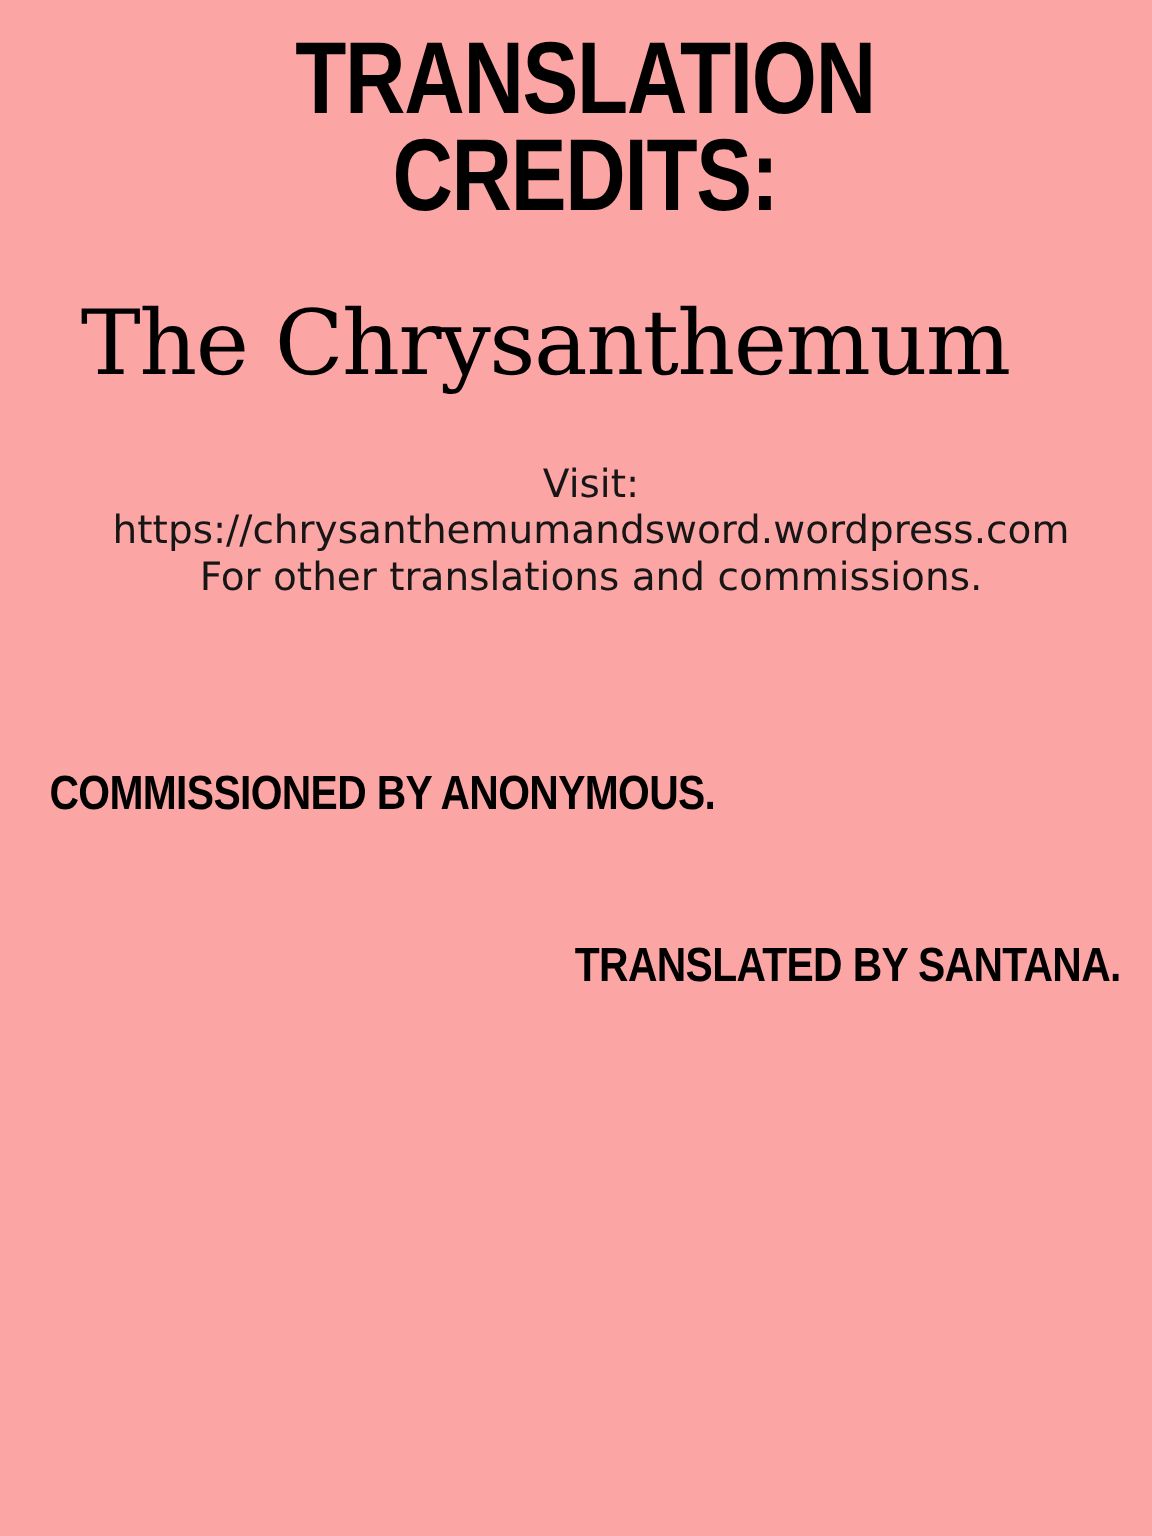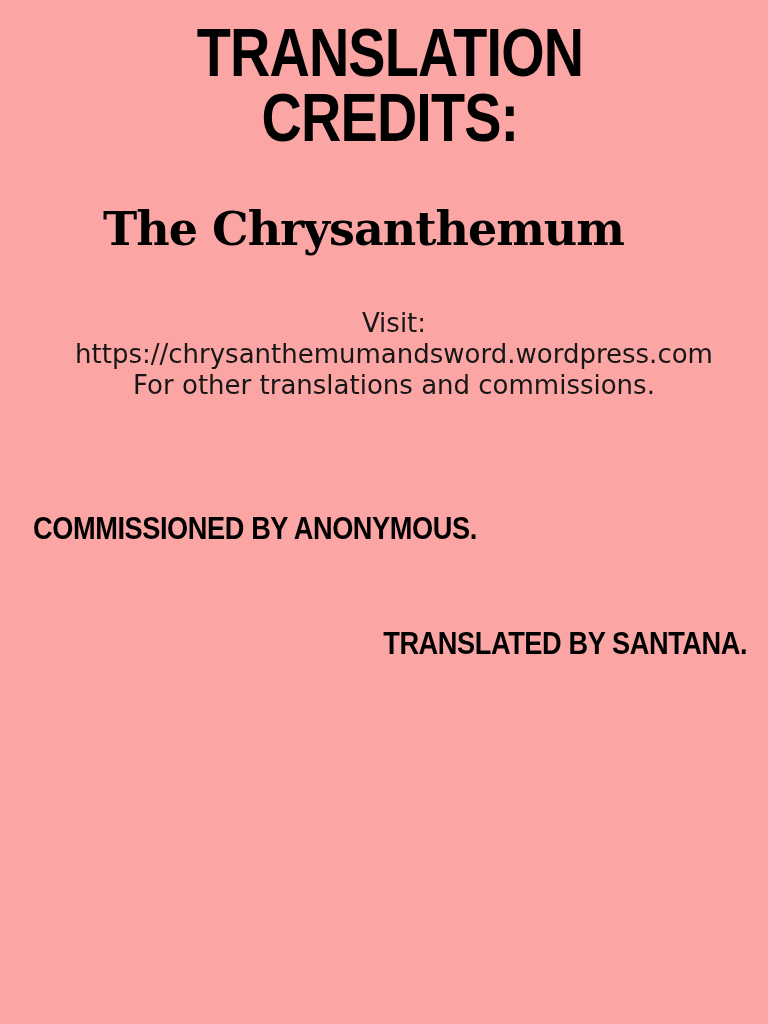--- a/index.html
+++ b/index.html
@@ -33,22 +33,22 @@
   }
   
   .work-title {
     position: absolute;
     top: 198px;
     left: 0;
     width: 727px;
     text-align: center;
     color: #000000;
     font-family: "DejaVu Serif", serif;
-    font-weight: 700;
-    font-size: 46px;
+    font-weight: 400;
+    font-size: 60px;
     line-height: 62px;
     letter-spacing: -1px;
     white-space: nowrap;
   }
   
   .visit {
     position: absolute;
     top: 308px;
     left: 10px;
     width: 768px;

